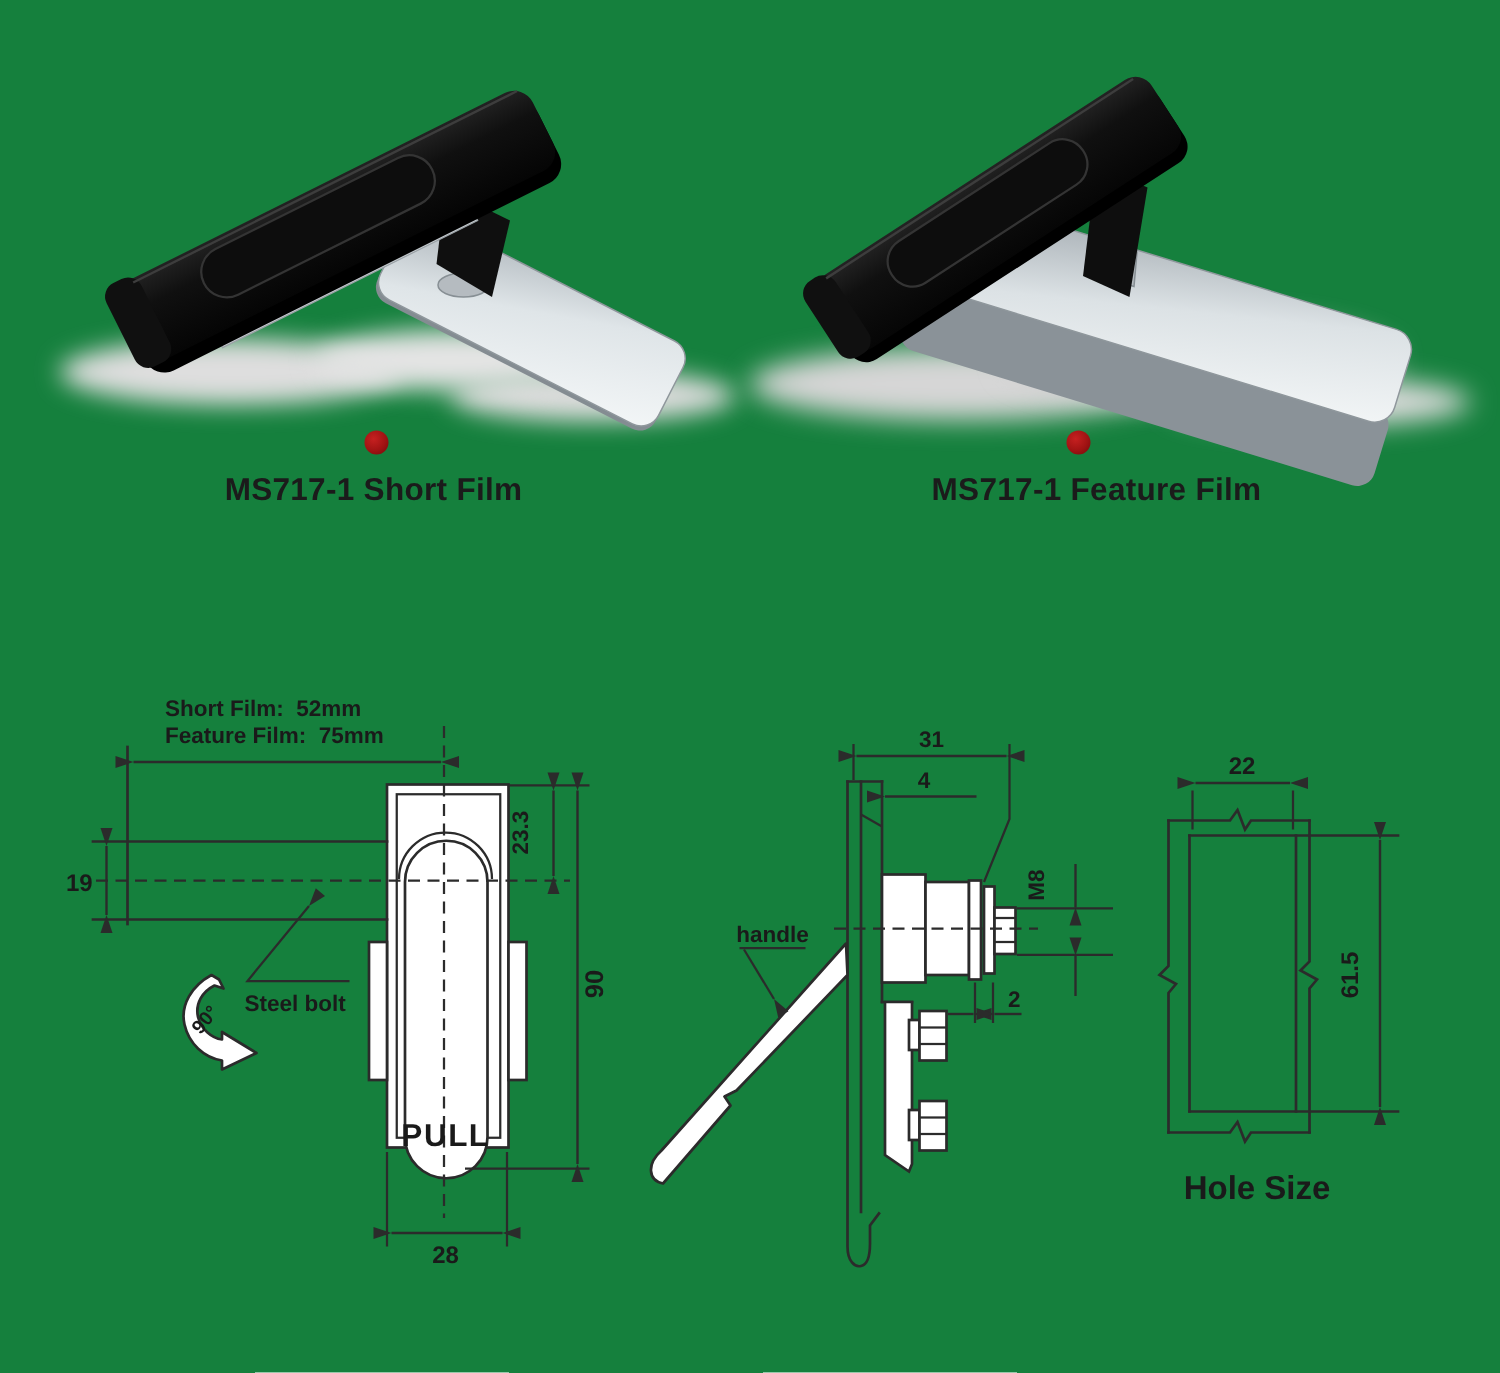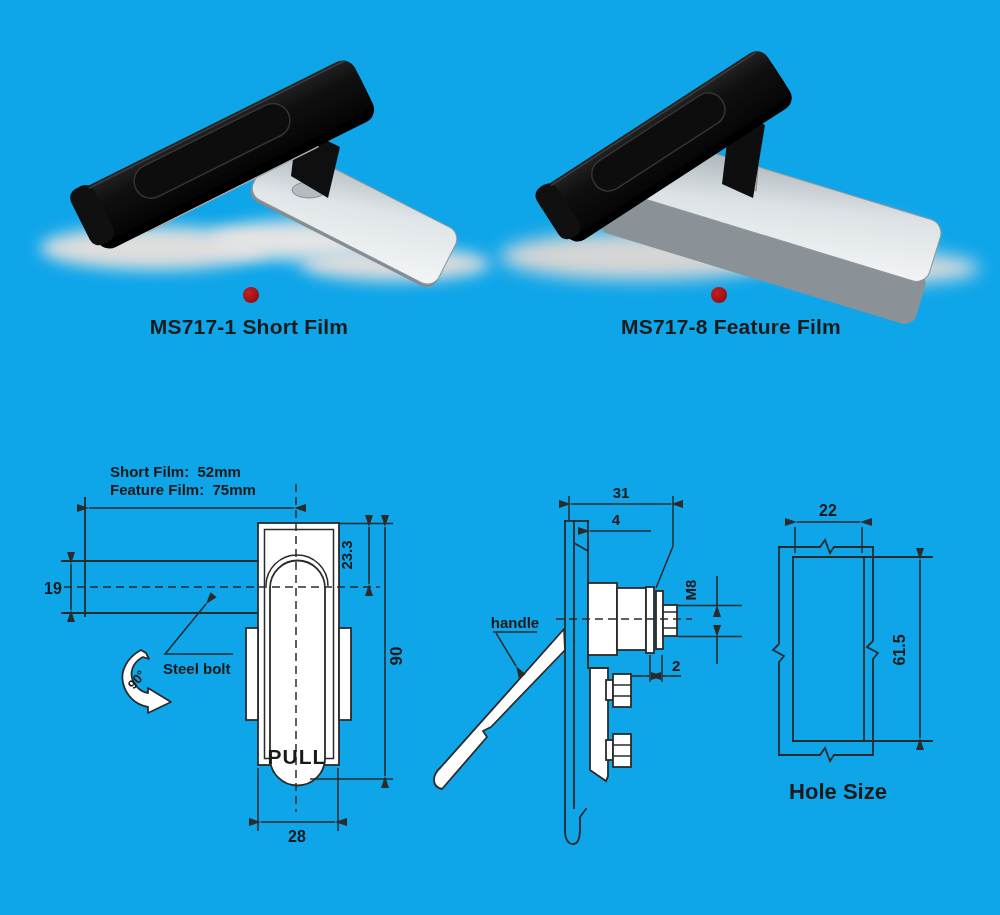--- a/index.html
+++ b/index.html
@@ -1,17 +1,17 @@
 <!DOCTYPE html>
 <html><head>
 <meta charset="utf-8">
 <style>
   html,body{margin:0;padding:0;background:#ffffff;}
   .stage{
-    position:relative;width:1000px;height:915px;background:#0ea5e9;overflow:hidden;
+    position:relative;width:1000px;height:915px;background:#15803d;overflow:hidden;
     font-family:"Liberation Sans",sans-serif;color:#1a1a1a;
   }
   .abs{position:absolute;}
   .plabel{
     position:absolute;font-weight:bold;font-size:21px;color:#1b1b1b;
     text-align:center;letter-spacing:0.2px;white-space:nowrap;
   }
   .dot{
     position:absolute;width:16px;height:16px;border-radius:50%;
     background:radial-gradient(circle at 38% 35%, #c62020 0%, #a01313 55%, #6f0a0a 100%);
@@ -113,21 +113,21 @@
       <rect x="534" y="114" width="264" height="58" rx="13" fill="url(#hg2)"></rect>
       <rect x="526" y="112" width="24" height="60" rx="10" fill="#101010"></rect>
       <rect x="584" y="122" width="152" height="33" rx="16" fill="#0d0d0d" stroke="#343434" stroke-width="1.5"></rect>
       <line x1="546" y1="116.5" x2="790" y2="116.5" stroke="#3d3d3d" stroke-width="1.6"></line>
     </g>
   </svg>
 
   <div class="dot" style="left:243px;top:287px;"></div>
   <div class="dot" style="left:711px;top:287px;"></div>
   <div class="plabel" style="left:119px;top:315px;width:260px;">MS717-1 Short Film</div>
-  <div class="plabel" style="left:600px;top:315px;width:262px;">MS717-8 Feature Film</div>
+  <div class="plabel" style="left:600px;top:315px;width:262px;">MS717-1 Feature Film</div>
 
   <svg class="abs" style="left:10px;top:440px;" width="410" height="435" viewBox="10 440 410 435">
     <defs>
       <marker id="aw1" markerUnits="userSpaceOnUse" markerWidth="14" markerHeight="10" refX="0.5" refY="5" orient="auto-start-reverse" viewBox="0 0 14 10">
         <path d="M0.5,5 L12.5,1 L12.5,9 Z" fill="#2b2b2b"></path>
       </marker>
     </defs>
 
     <g>
       <rect class="lnf" x="258" y="523" width="81" height="242"></rect>

